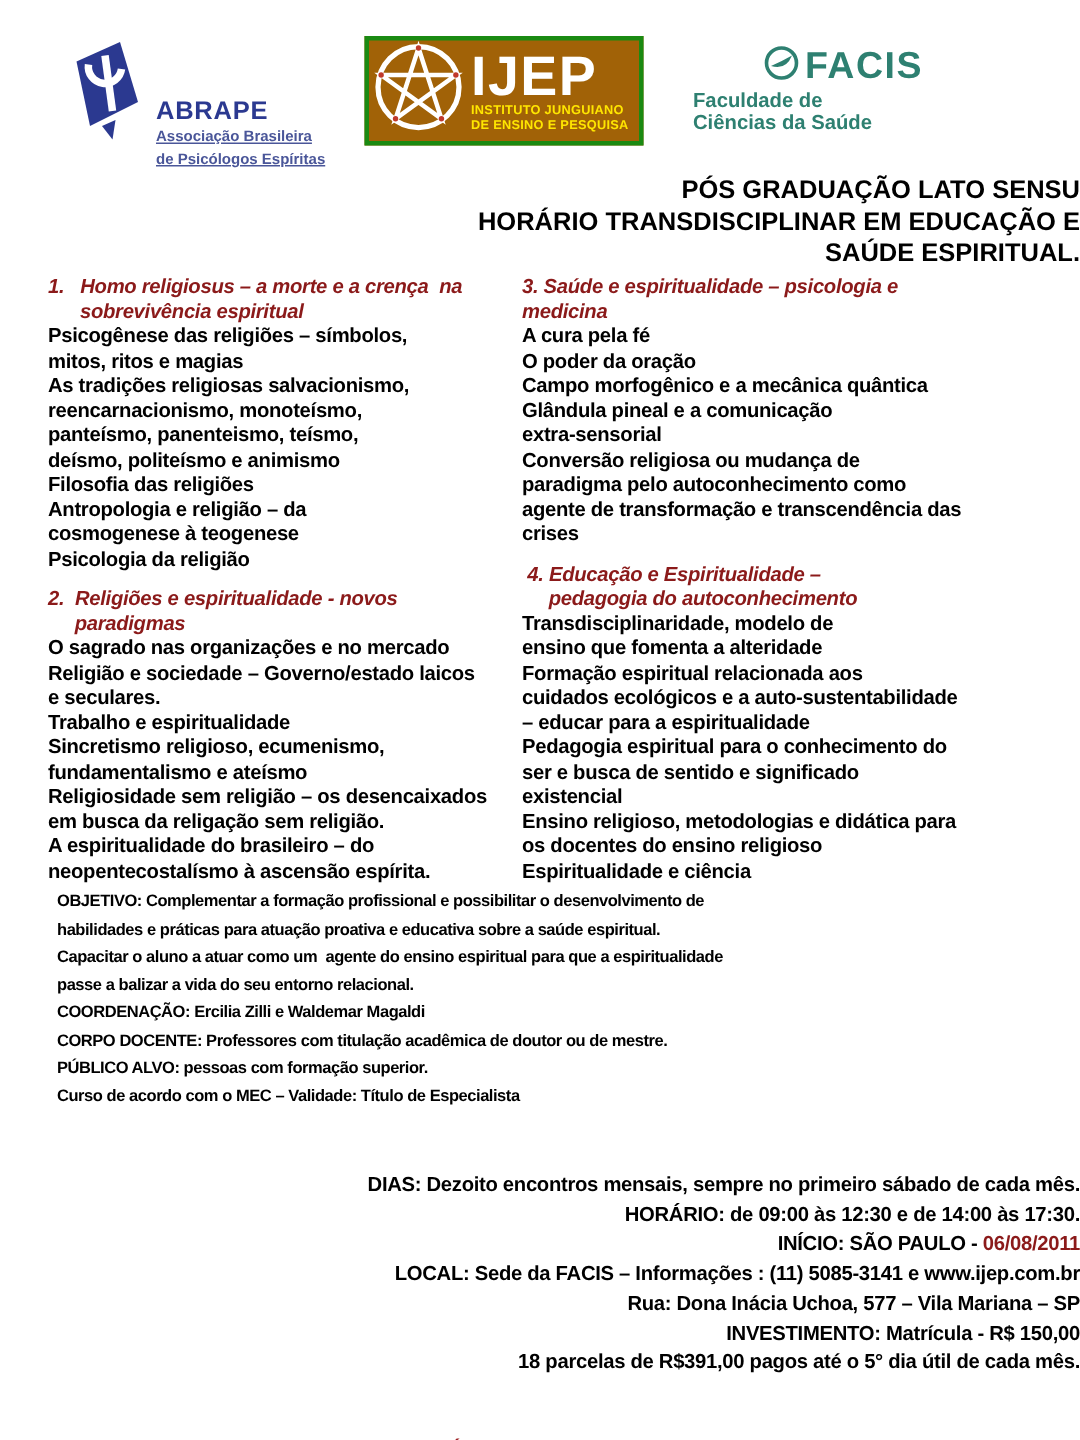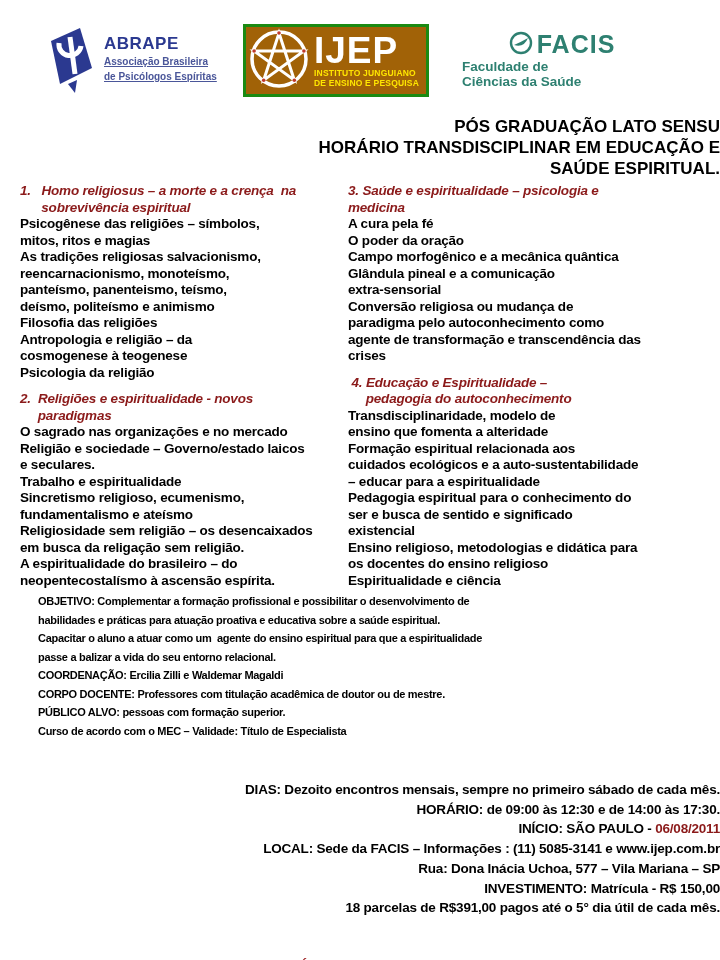--- a/index.html
+++ b/index.html
@@ -3,41 +3,41 @@
 <meta charset="utf-8">
 <style>
   html,body{margin:0;padding:0;background:#e9e9e9;}
   #canvas{
     position:relative;width:720px;height:960px;background:#ffffff;
     font-family:"Liberation Sans", sans-serif;font-weight:bold;color:#000;
     overflow:hidden;margin:0 auto;
   }
   
   .logo-abrape{position:absolute;left:44px;top:26px;display:flex;align-items:flex-start;gap:10px;}
-  .abrape-text{padding-top:8px;}
+  .abrape-text{padding-top:8px;margin-top:30px;}
   .abrape-name{font-size:17px;color:#2b3990;letter-spacing:.5px;}
   .abrape-sub{font-size:10px;color:#4a5699;line-height:15px;font-weight:bold;text-decoration:underline;}
   .logo-ijep{
     position:absolute;left:243px;top:24px;width:186px;height:73px;
     background:#a16207;border:3px solid #1a8a12;box-sizing:border-box;
     display:flex;align-items:center;
   }
   .ijep-right{display:flex;flex-direction:column;align-items:flex-start;margin-left:2px;}
   .ijep-acronym{font-size:37px;line-height:34px;color:#ffffff;letter-spacing:1px;}
   .ijep-sub{font-size:8.5px;line-height:10px;color:#ffe600;letter-spacing:.2px;}
   .logo-facis{position:absolute;left:462px;top:30px;width:200px;color:#2e8071;}
   .facis-row{display:flex;align-items:center;justify-content:center;gap:4px;}
   .facis-name{font-size:25px;letter-spacing:1px;}
   .facis-sub{font-size:13.5px;line-height:15px;text-align:left;}
   
   .title{position:absolute;left:0;top:116px;width:720px;text-align:right;
     font-size:17px;line-height:21px;color:#000;}
   
   .col{position:absolute;top:183px;font-size:13.5px;line-height:16.5px;letter-spacing:-0.2px;}
-  .col-left{left:20px;width:312px;}
+  .col-left{left:32px;width:312px;}
   .col-right{left:348px;width:352px;}
   .sec-heading{color:#8b1a1a;font-style:italic;white-space:pre;}
   .sec-body{color:#000;white-space:pre;margin-bottom:10px;}
   
   .objetivo{position:absolute;left:38px;top:592px;width:668px;
     font-size:11px;line-height:18.5px;letter-spacing:-0.3px;white-space:pre;}
   
   .details{position:absolute;left:0;top:780px;width:720px;text-align:right;
     font-size:13.5px;line-height:19.7px;letter-spacing:-0.2px;}
   .date-red{color:#8b1a1a;}

